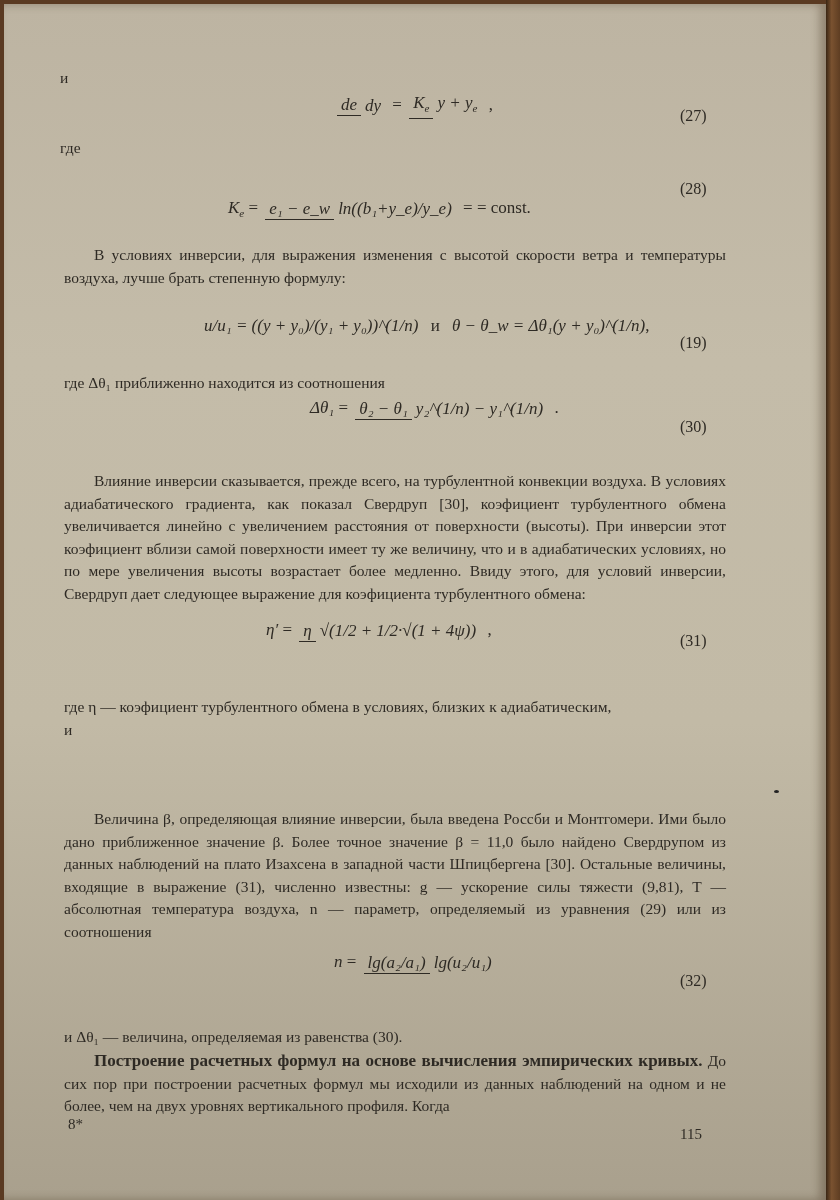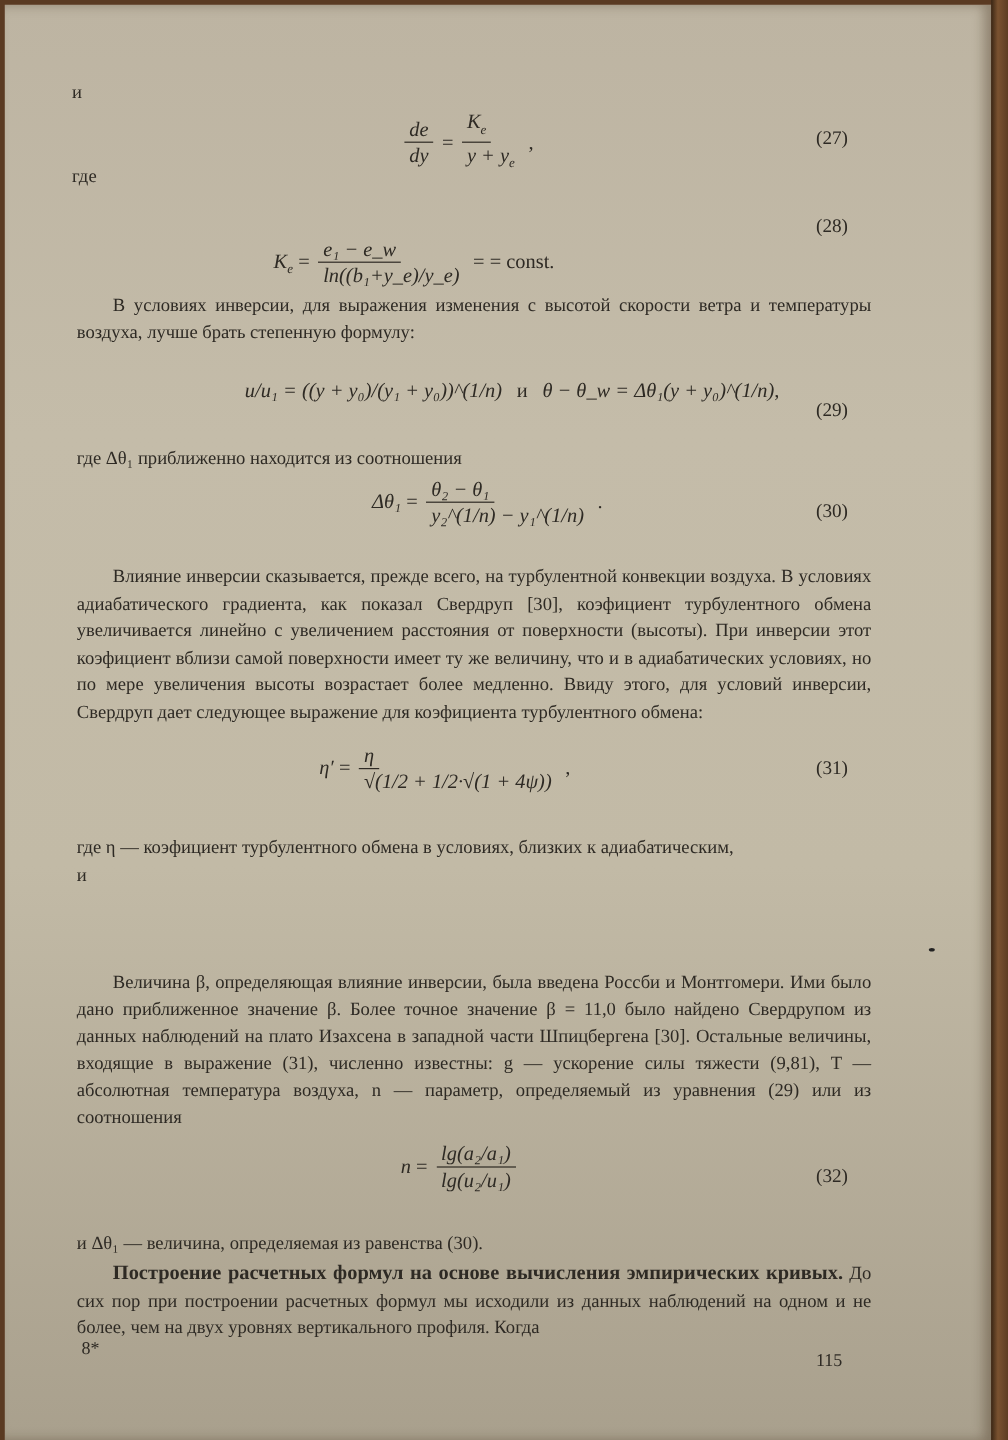--- a/index.html
+++ b/index.html
@@ -17,21 +17,21 @@
   .spine {
     position:absolute; right:0; top:0; width:14px; height:1200px;
     background:linear-gradient(90deg,#3a2614,#7a5230 40%,#5e3d22);
   }
   .abs { position:absolute; }
   .txt { font-size:15.5px; line-height:23px; letter-spacing:0.1px; }
   .para { position:absolute; left:60px; width:662px; text-align:justify; font-size:15.5px; line-height:22.5px; }
   .indent { text-indent:30px; }
   .eqnum { position:absolute; left:676px; font-size:16px; }
   .math { position:absolute; font-style:italic; font-size:17px; }
-  .frac { display:inline-flex; flex-direction:column; align-items:flex-start; vertical-align:middle; margin:0 3px; }
+  .frac { display:inline-flex; flex-direction:row; align-items:center; vertical-align:middle; margin:0 3px; }
   .frac > .num { border-bottom:1px solid #2e2a24; padding:0 4px; line-height:20px; }
   .frac > .den { padding:0 4px; line-height:22px; }
   .small { font-size:11px; }
   .bold { font-weight:bold; font-size:17px; }
   .roman { font-style:normal; }
   .pagenum { position:absolute; font-size:15px; }
   .dot { position:absolute; width:5px; height:3px; background:#222; border-radius:50%; }
 </style>
 </head>
 <body>
@@ -68,21 +68,21 @@
   </div>
   <div class="eqnum" style="top:176px;">(28)</div>
 
   <div class="para indent" style="top:240px;">В условиях инверсии, для выражения изменения с высотой скорости ветра и температуры воздуха, лучше брать степенную формулу:</div>
 
   <div class="math" style="left:200px;top:312px;font-size:17px;">
     <span>u/u₁ = ((y + y₀)/(y₁ + y₀))^(1/n)</span>
     <span class="roman" style="margin:0 8px;">и</span>
     <span>θ − θ_w = Δθ₁(y + y₀)^(1/n)</span><span class="roman">,</span>
   </div>
-  <div class="eqnum" style="top:330px;">(29)</div>
+  <div class="eqnum" style="top:330px;">(19)</div>
 
   <div class="para" style="top:368px;">где Δθ₁ приближенно находится из соотношения</div>
 
   <div class="math" style="left:306px;top:394px;">
     <span>Δθ₁</span>
     <span class="roman">=</span>
     <span class="frac">
         <span class="num">θ₂ − θ₁</span>
         <span class="den">y₂^(1/n) − y₁^(1/n)</span>
       </span>

